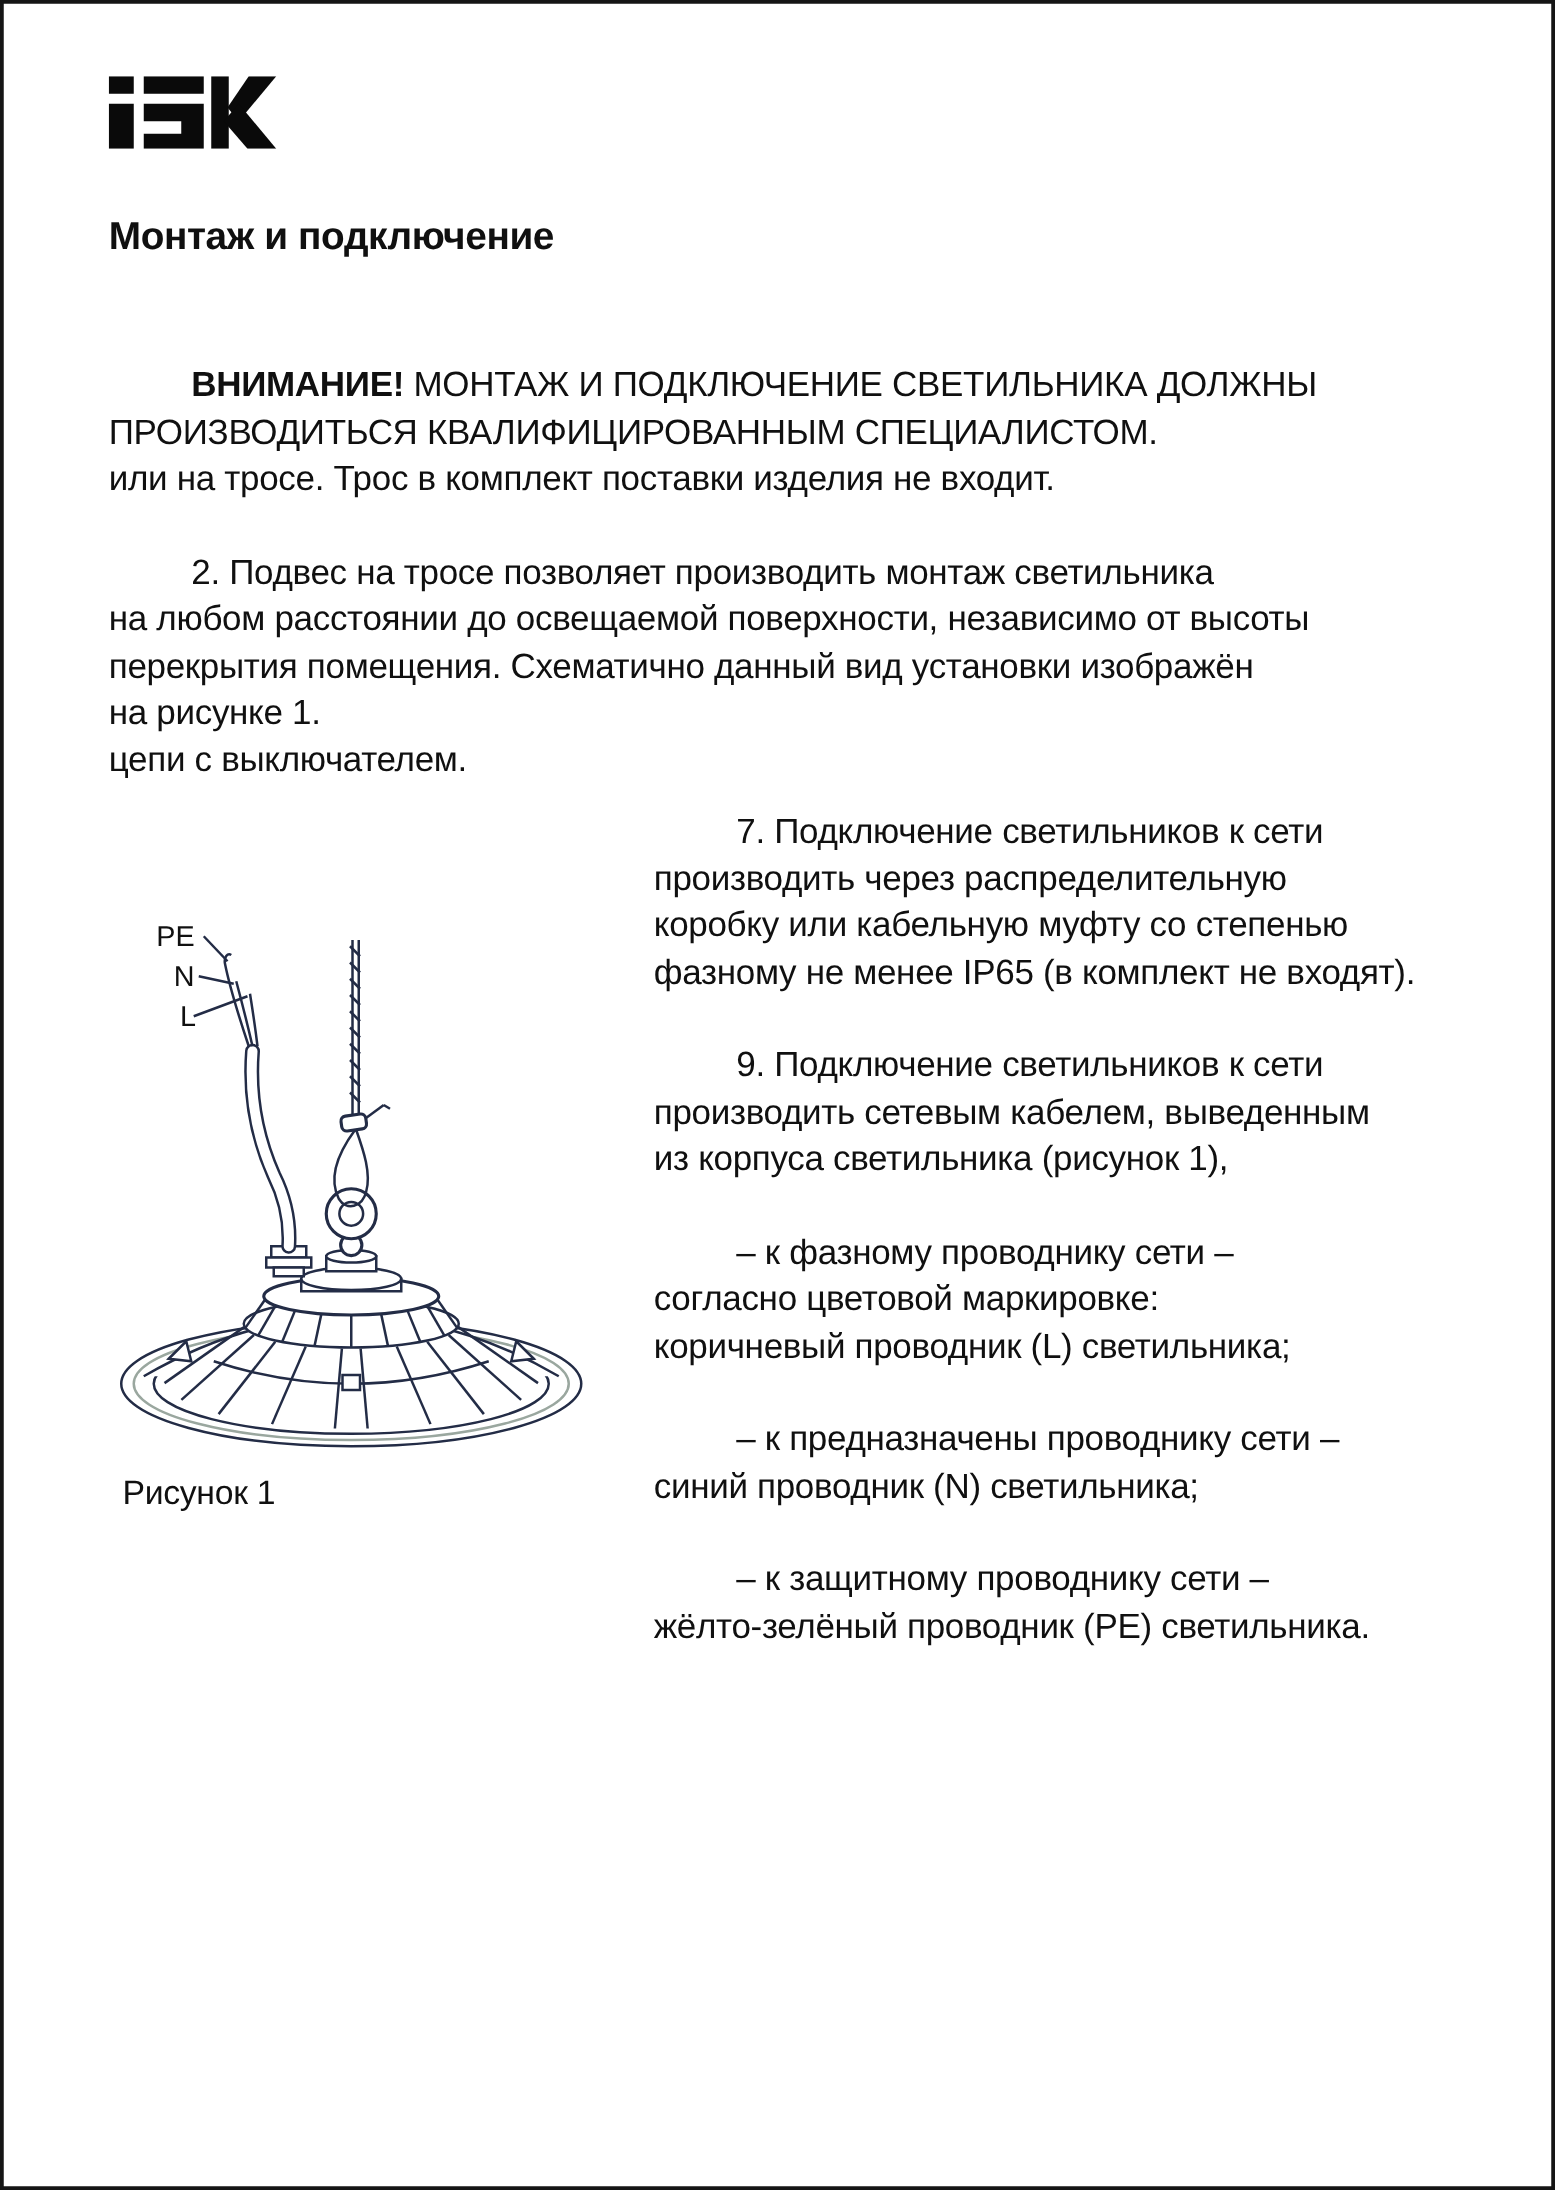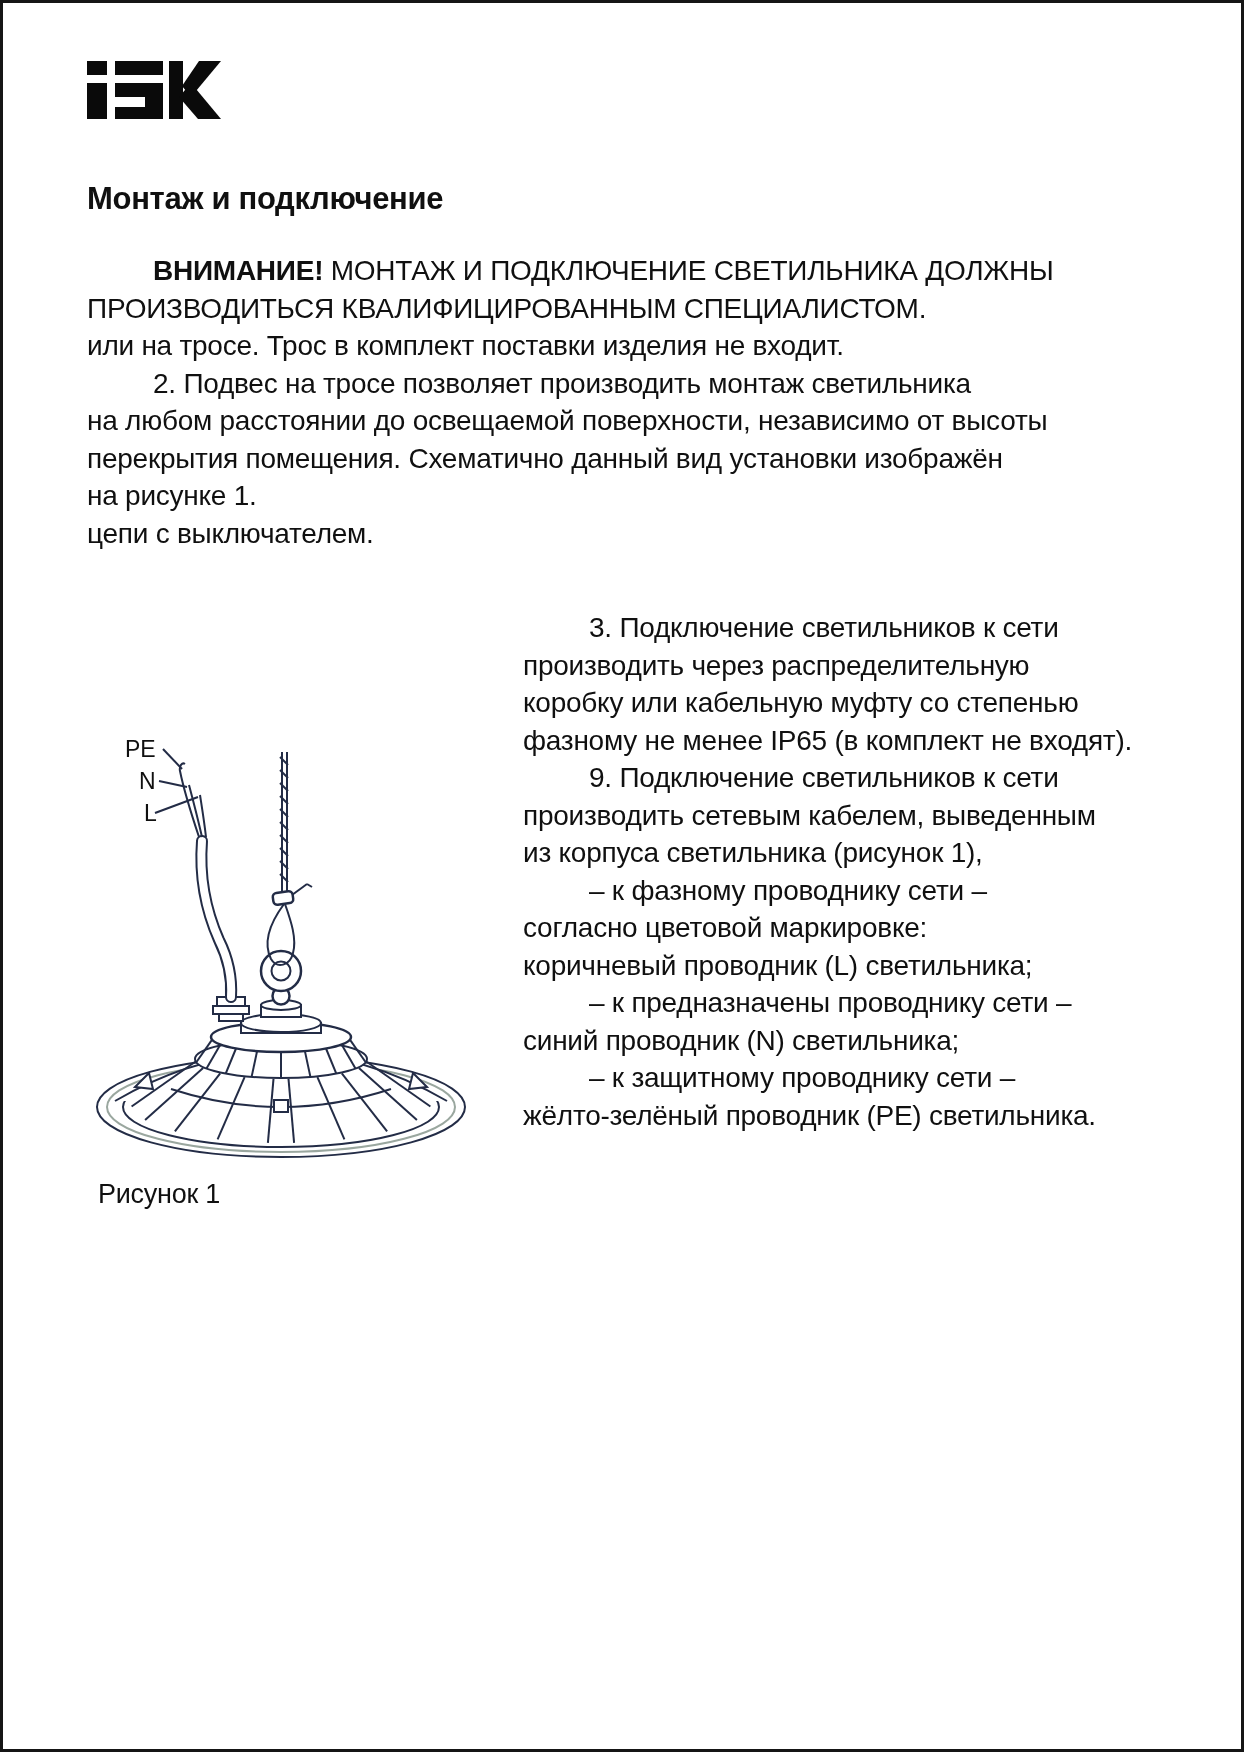--- a/index.html
+++ b/index.html
@@ -9,33 +9,33 @@
     box-sizing:border-box;
     background:#ffffff;
     border:3px solid #151515;
     overflow:hidden;
     font-family:"Liberation Sans","DejaVu Sans",sans-serif;
     color:#101010;
   }
   .logo{position:absolute;left:84px;top:58px;width:135px;height:58px;}
   .logo *{fill:#0a0a0a;}
   .title{
-    position:absolute;left:84px;top:178px;
+    position:absolute;left:84px;top:168px;
     font-size:31px;font-weight:bold;letter-spacing:-0.3px;
     white-space:nowrap;
   }
   .bodytext{
     position:absolute;
     font-size:28px;line-height:37.5px;letter-spacing:-0.25px;
     white-space:nowrap;
   }
   .fulltext{left:84px;top:249px;width:1090px;}
   .rightcol{left:520px;top:606px;width:670px;}
   .line{height:37.5px;}
-  .ind{padding-left:66px;}
+  .ind{padding-left:66px;margin-top:37px;}
   .b{font-weight:bold;}
   .figure{position:absolute;left:80px;top:642px;width:395px;height:528px;}
   .figure svg{width:395px;height:528px;}
   .caption{
     position:absolute;left:95px;top:1176px;
     font-size:27px;letter-spacing:-0.25px;white-space:nowrap;
   }
   .draw{stroke:#232c46;fill:none;stroke-width:2;}
   .wfill{fill:#ffffff;stroke:#232c46;}
   svg text{font-family:"Liberation Sans","DejaVu Sans",sans-serif;font-size:23px;fill:#101010;}
@@ -62,21 +62,21 @@
     <div class="line">ПРОИЗВОДИТЬСЯ КВАЛИФИЦИРОВАННЫМ СПЕЦИАЛИСТОМ.</div>
     <div class="line">или на тросе. Трос в комплект поставки изделия не входит.</div>
     <div class="line ind">2. Подвес на тросе позволяет производить монтаж светильника</div>
     <div class="line">на любом расстоянии до освещаемой поверхности, независимо от высоты</div>
     <div class="line">перекрытия помещения. Схематично данный вид установки изображён</div>
     <div class="line">на рисунке 1.</div>
     <div class="line">цепи с выключателем.</div>
   </div>
 
   <div class="bodytext rightcol">
-    <div class="line ind">3. Подключение светильников к сети</div>
+    <div class="line ind">7. Подключение светильников к сети</div>
     <div class="line">производить через распределительную</div>
     <div class="line">коробку или кабельную муфту со степенью</div>
     <div class="line">фазному не менее IP65 (в комплект не входят).</div>
     <div class="line ind">9. Подключение светильников к сети</div>
     <div class="line">производить сетевым кабелем, выведенным</div>
     <div class="line">из корпуса светильника (рисунок 1),</div>
     <div class="line ind">– к фазному проводнику сети –</div>
     <div class="line">согласно цветовой маркировке:</div>
     <div class="line">коричневый проводник (L) светильника;</div>
     <div class="line ind">– к предназначены проводнику сети –</div>

